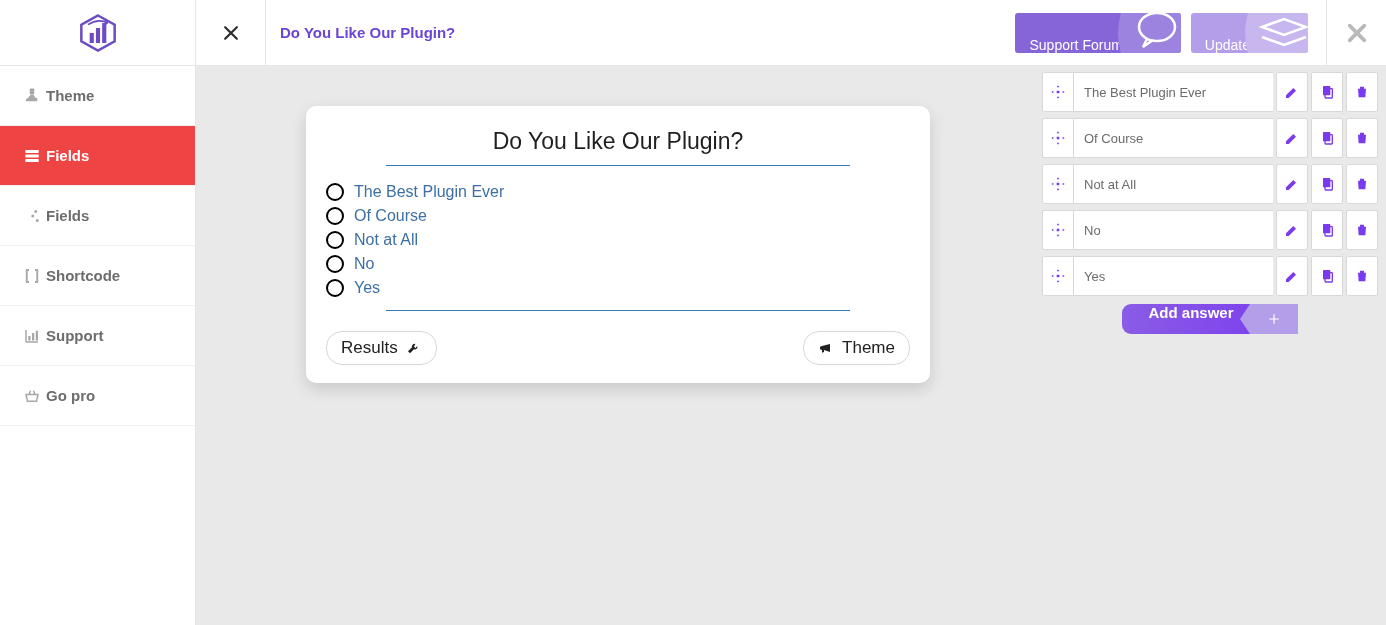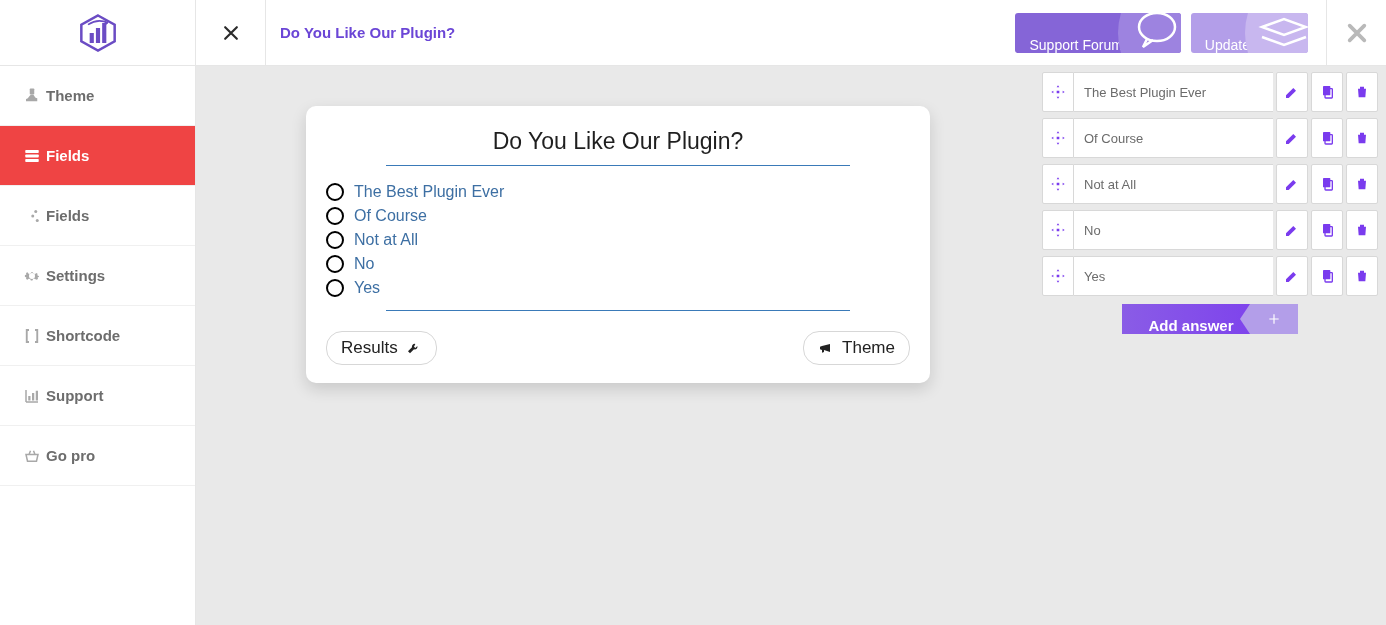--- a/index.html
+++ b/index.html
@@ -51,21 +51,21 @@
   .chip { display:flex; align-items:center; gap:8px; border:1px solid #d7d7d7; border-radius:16px; padding:6px 14px; font-size:17px; color:#222; }
   .chip svg { width:16px; height:16px; fill:#222; }
 
   
   .panel { width:346px; background:#e9e9e9; padding:6px 8px 10px 2px; }
   .ans-row { display:flex; height:40px; margin-bottom:6px; }
   .ans-drag { width:32px; border:1px solid #d8d8d8; background:#fff; display:flex; align-items:center; justify-content:center; border-radius:2px 0 0 2px; }
   .ans-text { flex:1; border-top:1px solid #d8d8d8; border-bottom:1px solid #d8d8d8; background:#fff; display:flex; align-items:center; padding-left:10px; font-size:13px; color:#6b6b6b; }
   .ans-btn { width:32px; border:1px solid #d8d8d8; background:#fff; margin-left:3px; display:flex; align-items:center; justify-content:center; border-radius:2px; }
   .ans-btn svg, .ans-drag svg { width:16px; height:16px; fill:#7a3bee; }
-  .add-answer { margin:8px auto 0; width:176px; height:30px; border-radius:0; background:linear-gradient(90deg,#8a5ce6,#7a3bee); color:#fff; display:flex; align-items:flex-end; position:relative; font-weight:600; font-size:15px; }
+  .add-answer { margin:8px auto 0; width:176px; height:30px; border-radius:9px; background:linear-gradient(90deg,#8a5ce6,#7a3bee); color:#fff; display:flex; align-items:flex-start; position:relative; font-weight:600; font-size:15px; }
   .add-answer .txt { flex:1; text-align:center; padding-left:10px; }
   .add-answer .plus { width:48px; height:100%; display:flex; align-items:center; justify-content:center; position:relative; }
   .add-answer .plus::before { content:""; position:absolute; left:-10px; top:0; width:0; height:0; border-top:15px solid transparent; border-bottom:15px solid transparent; border-right:10px solid #b39ee9; }
   .add-answer .plus-bg { position:absolute; inset:0; background:#b39ee9; }
   .add-answer .plus svg { position:relative; z-index:1; width:14px; height:14px; fill:#fff; }
 </style>
 </head>
 <body>
 
 <div class="top">
@@ -149,28 +149,20 @@
             <circle cx="17" cy="6" r="2"></circle>
             <circle cx="13" cy="12" r="2"></circle>
             <circle cx="19" cy="18" r="2"></circle>
           </svg>
       </span>
       <span>Fields</span>
     </div>
     <div class="nav-item">
       <span class="icon">
         <svg viewBox="0 0 24 24">
-            <path d="M12 8a4 4 0 100 8 4 4 0 000-8zm9 4l-2-1 .5-2-2-1-1.5 1.5-2-.5-1-2h-2l-1 2-2 .5L6 7 4 8l.5 2-2 1v2l2 1-.5 2 2 1 1.5-1.5 2 .5 1 2h2l1-2 2-.5L18 17l2-1-.5-2 2-1z" fill-rule="evenodd"></path>
-          </svg>
-      </span>
-      <span>Settings</span>
-    </div>
-    <div class="nav-item">
-      <span class="icon">
-        <svg viewBox="0 0 24 24">
             <path d="M8 4H5v16h3M16 4h3v16h-3" fill="none" stroke="#a8a8a8" stroke-width="2.5"></path>
           </svg>
       </span>
       <span>Shortcode</span>
     </div>
     <div class="nav-item">
       <span class="icon">
         <svg viewBox="0 0 24 24">
             <path d="M4 20V4M4 20h16" fill="none" stroke="#a8a8a8" stroke-width="2"></path>
             <rect x="7" y="12" width="3" height="6"></rect>

